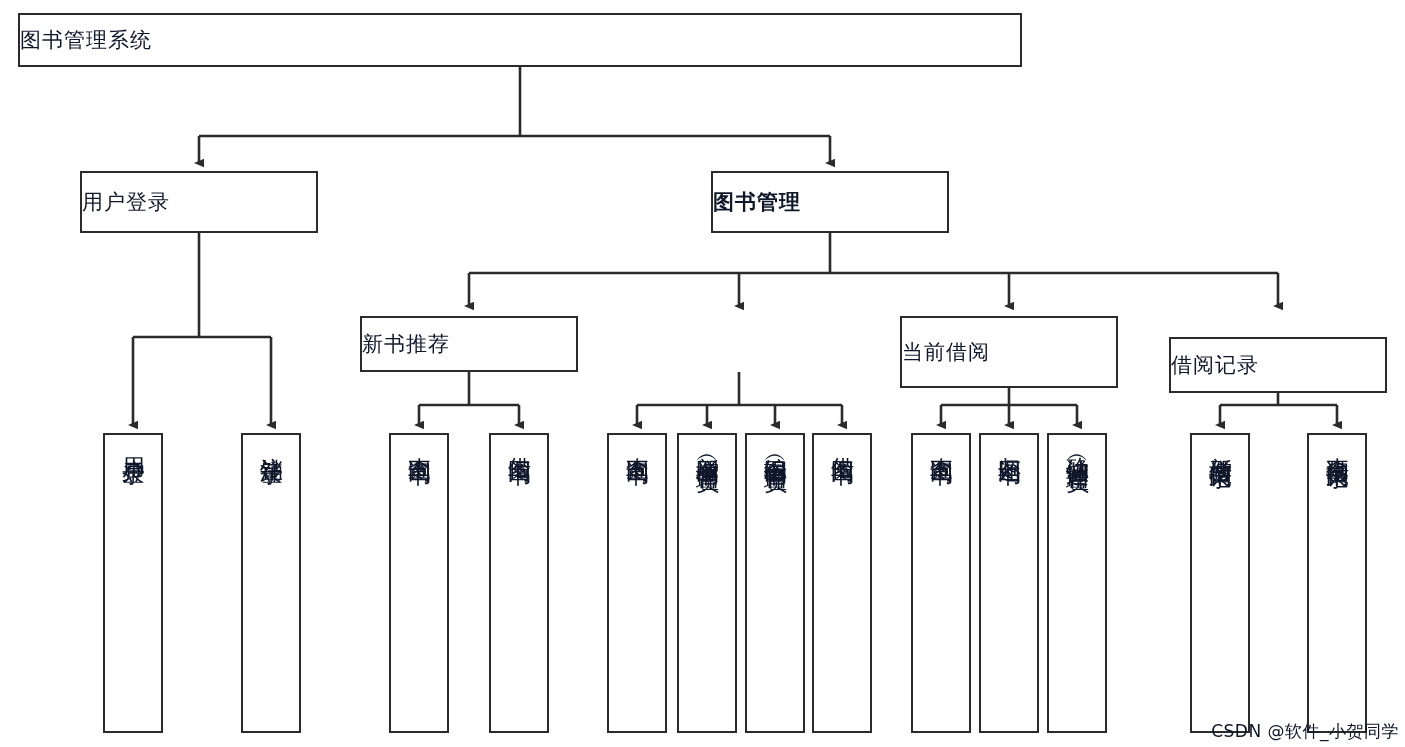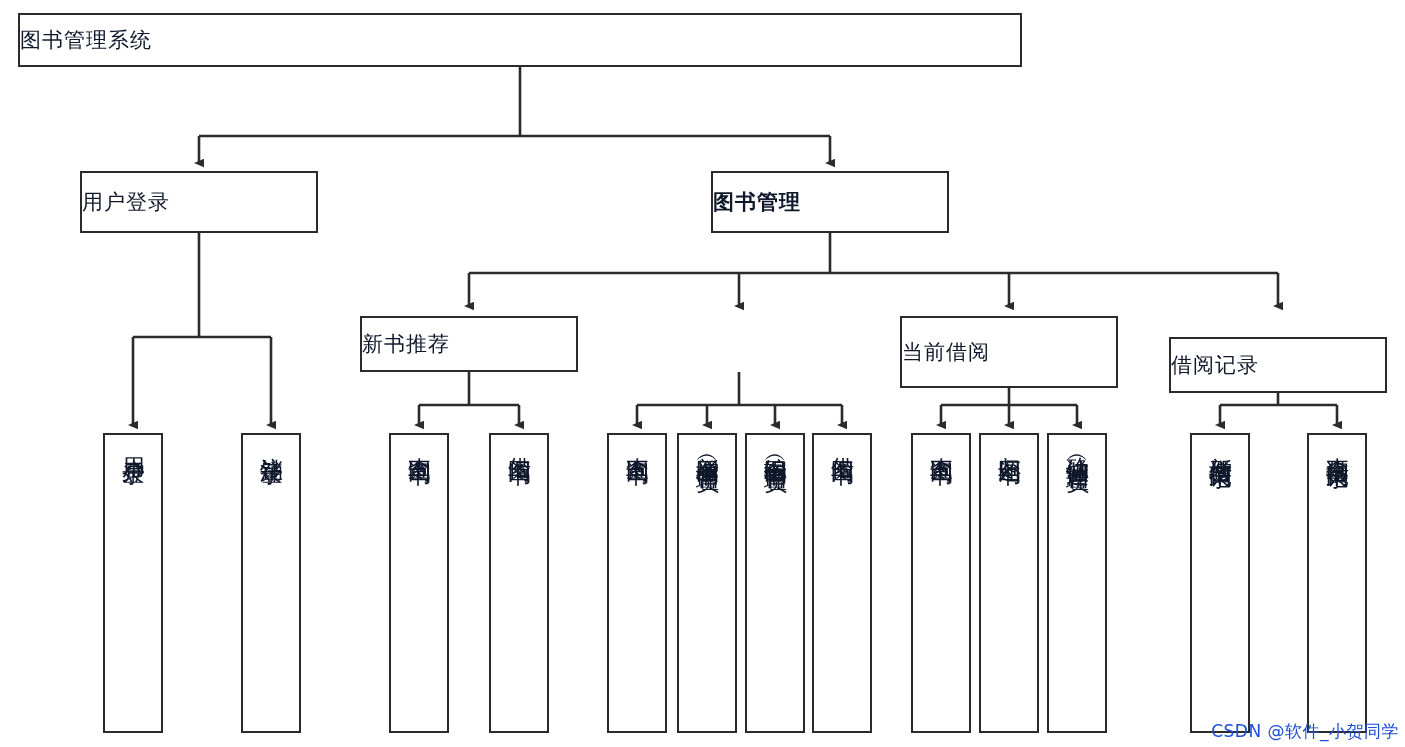--- a/index.html
+++ b/index.html
@@ -52,21 +52,21 @@
     text-align: center;
     white-space: nowrap;
     padding-top: 4px;
     padding-bottom: 4px;
   }
   .watermark {
     position: absolute;
     right: 6px;
     bottom: 4px;
     font-size: 17px;
-    color: #1d4ed8;
+    color: #0f172a;
     letter-spacing: 0.5px;
     white-space: nowrap;
     font-family: "DejaVu Sans", "Liberation Sans", sans-serif;
   }
 </style>
 </head>
 <body>
 
 <div id="diagram-root">
 

